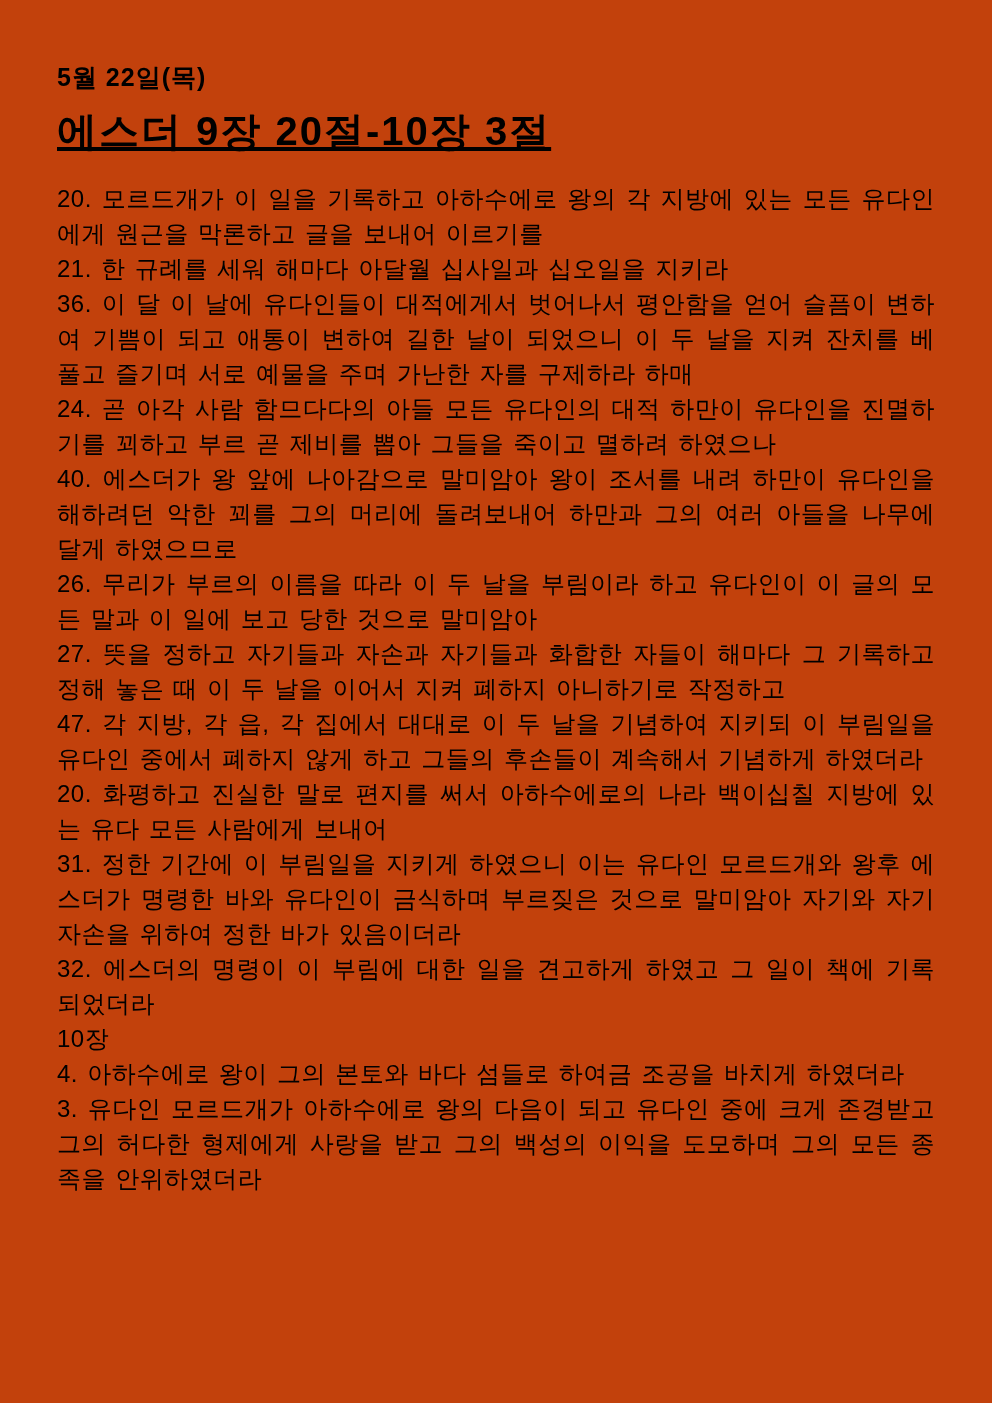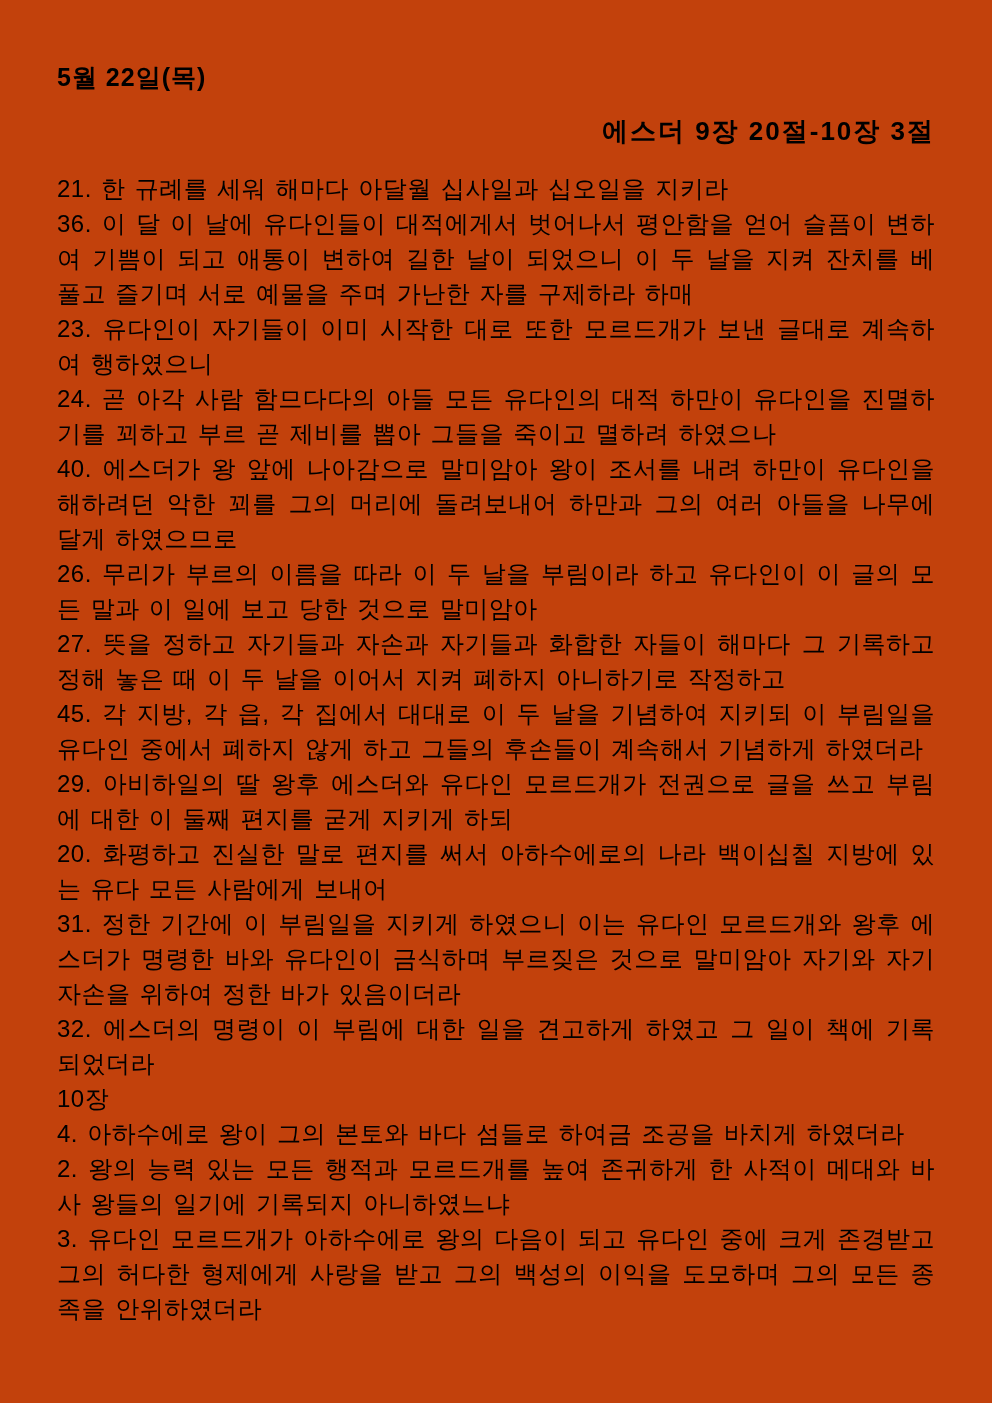--- a/index.html
+++ b/index.html
@@ -19,25 +19,26 @@
     overflow: hidden;
   }
   .date-header {
     font-size: 25px;
     font-weight: bold;
     line-height: 30px;
     letter-spacing: 1px;
   }
   .doc-title {
     margin-top: 16px;
-    text-align: right;
-    font-size: 26px;
+    text-align: left;
+    font-size: 40px;
     line-height: 46px;
     font-weight: bold;
     letter-spacing: 2px;
+    text-decoration: underline;
   }
   .body-text {
     margin-top: 8px;
   }
   .body-text p {
     margin: 0;
     font-size: 24px;
     line-height: 35px;
     text-align: justify;
     letter-spacing: 0.5px;
@@ -46,30 +47,28 @@
 </style>
 </head>
 <body>
 
 <div class="page">
   <div class="date-header">5월 22일(목)</div>
 
   <h1 class="doc-title">에스더 9장 20절-10장 3절</h1>
 
   <div class="body-text">
+    <p>20. 모르드개가 이 일을 기록하고 아하수에로 왕의 각 지방에 있는 모든 유다인에게 원근을 막론하고 글을 보내어 이르기를</p>
     <p>21. 한 규례를 세워 해마다 아달월 십사일과 십오일을 지키라</p>
     <p>36. 이 달 이 날에 유다인들이 대적에게서 벗어나서 평안함을 얻어 슬픔이 변하여 기쁨이 되고 애통이 변하여 길한 날이 되었으니 이 두 날을 지켜 잔치를 베풀고 즐기며 서로 예물을 주며 가난한 자를 구제하라 하매</p>
-    <p>23. 유다인이 자기들이 이미 시작한 대로 또한 모르드개가 보낸 글대로 계속하여 행하였으니</p>
     <p>24. 곧 아각 사람 함므다다의 아들 모든 유다인의 대적 하만이 유다인을 진멸하기를 꾀하고 부르 곧 제비를 뽑아 그들을 죽이고 멸하려 하였으나</p>
     <p>40. 에스더가 왕 앞에 나아감으로 말미암아 왕이 조서를 내려 하만이 유다인을 해하려던 악한 꾀를 그의 머리에 돌려보내어 하만과 그의 여러 아들을 나무에 달게 하였으므로</p>
     <p>26. 무리가 부르의 이름을 따라 이 두 날을 부림이라 하고 유다인이 이 글의 모든 말과 이 일에 보고 당한 것으로 말미암아</p>
     <p>27. 뜻을 정하고 자기들과 자손과 자기들과 화합한 자들이 해마다 그 기록하고 정해 놓은 때 이 두 날을 이어서 지켜 폐하지 아니하기로 작정하고</p>
-    <p>45. 각 지방, 각 읍, 각 집에서 대대로 이 두 날을 기념하여 지키되 이 부림일을 유다인 중에서 폐하지 않게 하고 그들의 후손들이 계속해서 기념하게 하였더라</p>
-    <p>29. 아비하일의 딸 왕후 에스더와 유다인 모르드개가 전권으로 글을 쓰고 부림에 대한 이 둘째 편지를 굳게 지키게 하되</p>
+    <p>47. 각 지방, 각 읍, 각 집에서 대대로 이 두 날을 기념하여 지키되 이 부림일을 유다인 중에서 폐하지 않게 하고 그들의 후손들이 계속해서 기념하게 하였더라</p>
     <p>20. 화평하고 진실한 말로 편지를 써서 아하수에로의 나라 백이십칠 지방에 있는 유다 모든 사람에게 보내어</p>
     <p>31. 정한 기간에 이 부림일을 지키게 하였으니 이는 유다인 모르드개와 왕후 에스더가 명령한 바와 유다인이 금식하며 부르짖은 것으로 말미암아 자기와 자기 자손을 위하여 정한 바가 있음이더라</p>
     <p>32. 에스더의 명령이 이 부림에 대한 일을 견고하게 하였고 그 일이 책에 기록되었더라</p>
     <p>10장</p>
     <p>4. 아하수에로 왕이 그의 본토와 바다 섬들로 하여금 조공을 바치게 하였더라</p>
-    <p>2. 왕의 능력 있는 모든 행적과 모르드개를 높여 존귀하게 한 사적이 메대와 바사 왕들의 일기에 기록되지 아니하였느냐</p>
     <p>3. 유다인 모르드개가 아하수에로 왕의 다음이 되고 유다인 중에 크게 존경받고 그의 허다한 형제에게 사랑을 받고 그의 백성의 이익을 도모하며 그의 모든 종족을 안위하였더라</p>
   </div>
 </div>
 
 </body></html>

